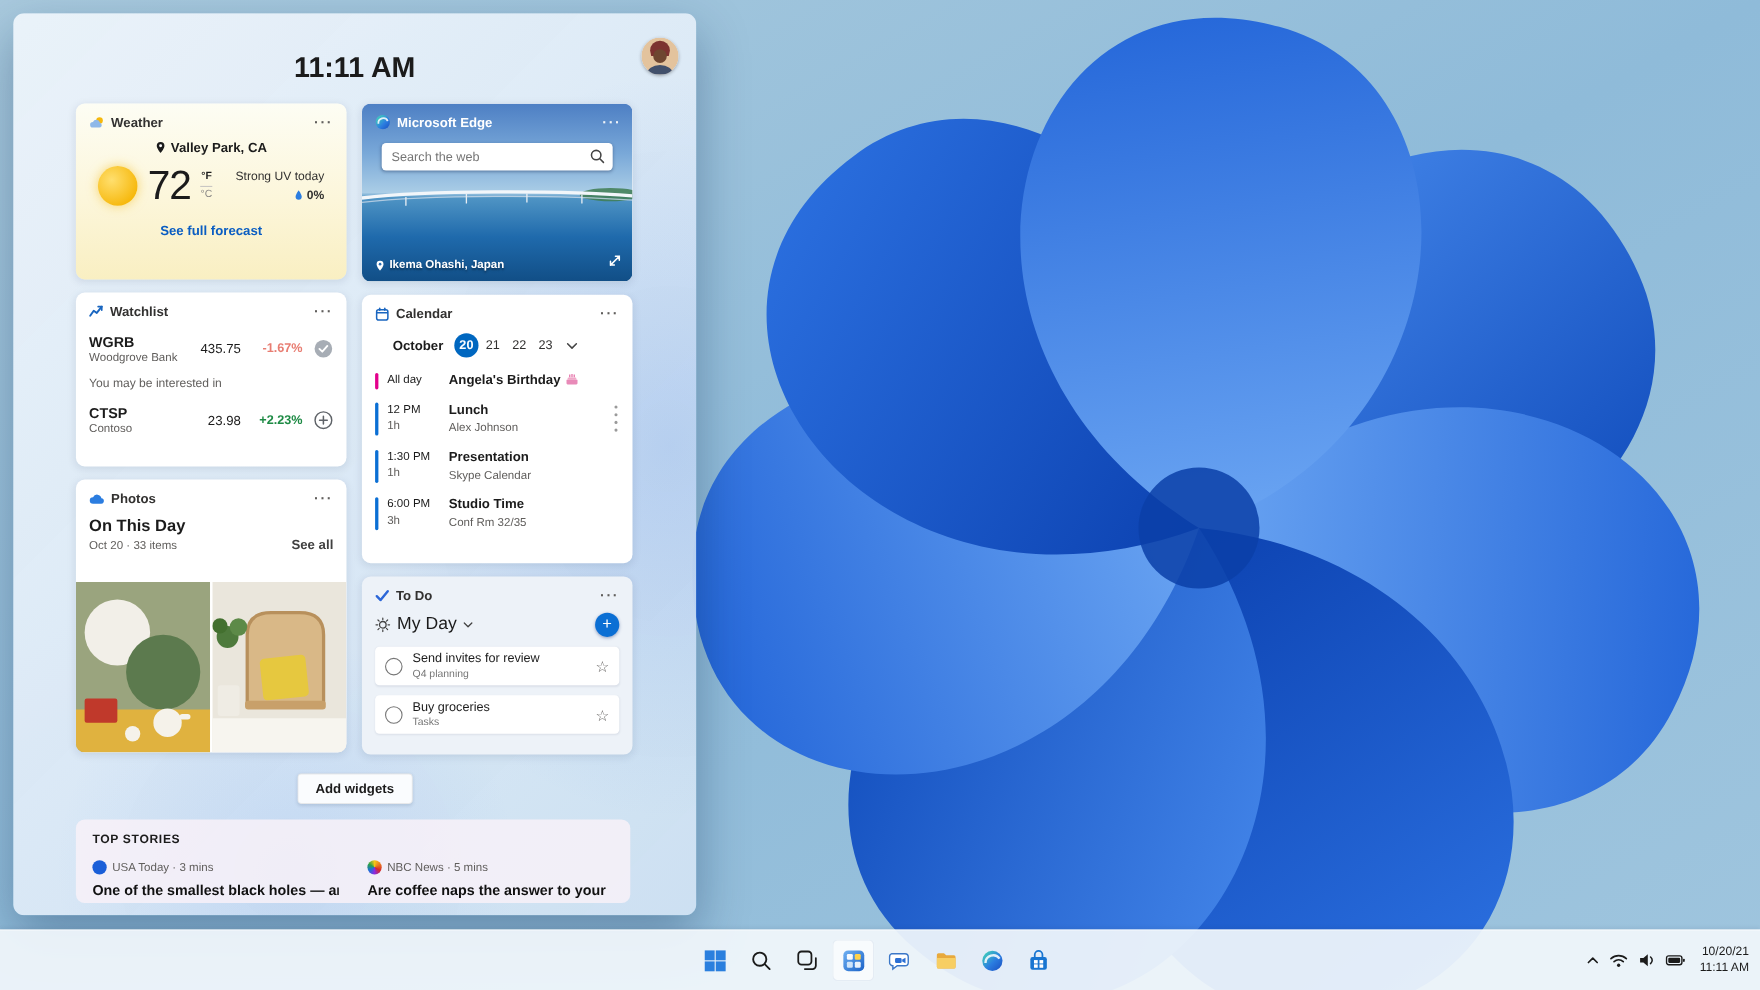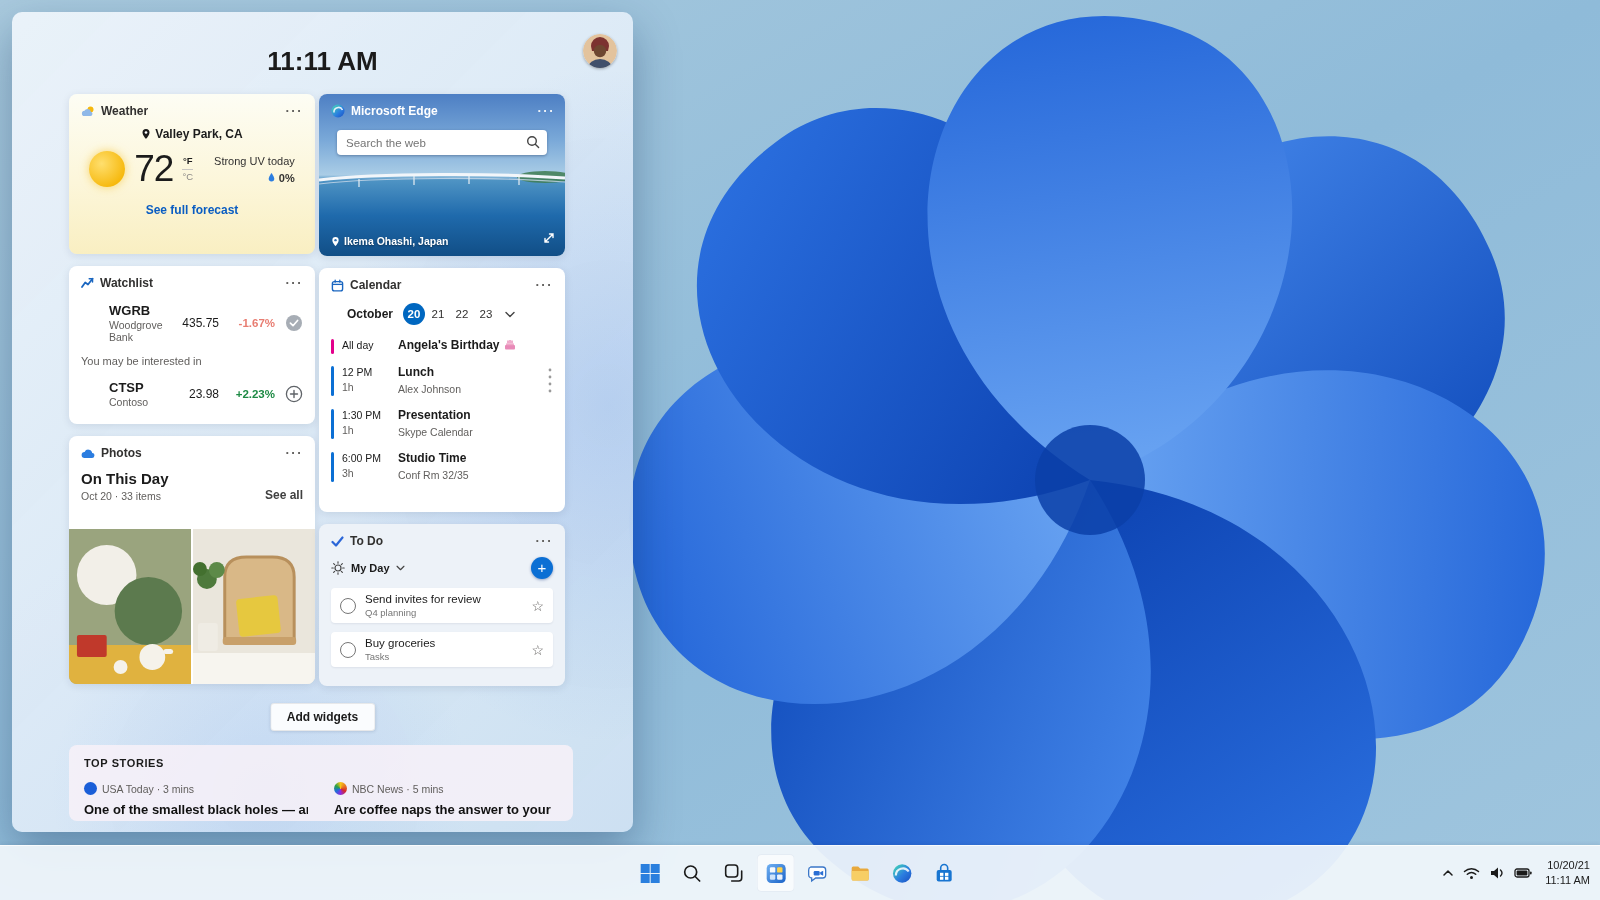--- a/index.html
+++ b/index.html
@@ -8,21 +8,21 @@
 
   
   .widgets-panel{position:absolute;left:12px;top:12px;width:621px;height:820px;border-radius:10px;overflow:hidden;
     background:
       radial-gradient(420px 520px at 96% 48%, rgba(70,125,220,.22), transparent 65%),
       radial-gradient(300px 300px at 40% 95%, rgba(90,140,225,.15), transparent 70%),
       linear-gradient(135deg, rgba(236,243,250,.97), rgba(208,226,243,.94));
     box-shadow:0 18px 45px rgba(10,40,80,.35);}
   .panel-time{position:absolute;top:34px;left:0;width:100%;text-align:center;font-size:26px;font-weight:700;color:#1b1b1b;}
   .panel-avatar{position:absolute;top:22px;right:16px;width:34px;height:34px;border-radius:50%;overflow:hidden;box-shadow:0 1px 3px rgba(0,0,0,.3);cursor:pointer;}
-  .cards{position:absolute;top:82px;left:57px;width:504px;display:flex;gap:4px;}
+  .cards{position:absolute;top:82px;left:57px;width:504px;display:flex;gap:14px;}
   .col{width:246px;display:flex;flex-direction:column;gap:12px;}
 
   .card{box-sizing:border-box;width:246px;background:#fff;border-radius:8px;box-shadow:0 2px 8px rgba(0,30,70,.10);padding:10px 12px;position:relative;cursor:pointer;}
   .card-head{display:flex;align-items:center;gap:6px;}
   .hicon{display:flex;align-items:center;}
   .htitle{font-size:12px;font-weight:700;color:#323130;}
   .dots{margin-left:auto;color:#605e5c;font-size:13px;font-weight:700;letter-spacing:1.5px;line-height:10px;cursor:pointer;}
   .card-head.light .htitle{color:#fff;}
   .card-head.light .dots{color:#f0f4f8;}
 
@@ -35,21 +35,21 @@
   .units{display:flex;flex-direction:column;align-items:center;font-size:9.5px;line-height:1.1;}
   .uf{color:#1b1b1b;font-weight:700;}
   .uc{color:#8a8886;border-top:1px solid #c9c7c3;margin-top:2px;padding-top:2px;}
   .w-right{display:flex;flex-direction:column;align-items:flex-end;margin-left:12px;font-size:11px;color:#323130;}
   .precip{display:flex;align-items:center;gap:3px;margin-top:5px;font-weight:700;}
   .w-link{margin-top:13px;text-align:center;font-size:12px;font-weight:700;color:#0a5dc2;cursor:pointer;}
 
   
   .watchlist-card{height:158px;}
   .stock-row{display:flex;align-items:center;margin-top:13px;gap:4px;}
-  .stock-id{flex:1;min-width:0;margin-left:28px;}
+  .stock-id{flex:1;min-width:0;}
   .sym{font-size:13px;font-weight:700;color:#1b1b1b;}
   .sname{font-size:10.5px;color:#605e5c;margin-top:1px;}
   .sprice{width:52px;text-align:right;font-size:12px;color:#1b1b1b;}
   .schange{width:52px;text-align:right;font-size:11.5px;font-weight:600;}
   .schange.down{color:#e87d72;}
   .schange.up{color:#1d8a44;}
   .sicon{margin-left:6px;display:flex;cursor:pointer;}
   .suggest{margin-top:12px;font-size:11px;color:#605e5c;}
 
   
@@ -86,21 +86,21 @@
   .etime{width:48px;flex:none;font-size:10.5px;color:#1b1b1b;line-height:1.45;}
   .edur{color:#605e5c;}
   .etext{flex:1;min-width:0;}
   .etitle{font-size:12px;font-weight:700;color:#1b1b1b;display:flex;align-items:center;gap:4px;}
   .esub{font-size:10.5px;color:#605e5c;margin-top:2px;}
   .ehandle{position:absolute;right:0;top:2px;}
 
   
   .todo-card{height:162px;background:#edf2f8;}
   .myday{display:flex;align-items:center;gap:6px;margin-top:9px;}
-  .myday-label{font-size:11px;font-weight:700;color:#1b1b1b;}
+  .myday-label{font-size:16px;font-weight:400;color:#1b1b1b;}
   .addtask{margin-left:auto;width:22px;height:22px;border-radius:50%;background:#0b6fd4;color:#fff;font-size:15px;line-height:21px;text-align:center;cursor:pointer;box-shadow:0 1px 3px rgba(0,40,120,.4);}
   .task{display:flex;align-items:center;gap:9px;background:#fff;border-radius:4px;padding:5px 9px;margin-top:9px;box-shadow:0 1px 2px rgba(0,30,70,.08);cursor:pointer;}
   .tcircle{width:14px;height:14px;border:1.6px solid #767676;border-radius:50%;flex:none;cursor:pointer;}
   .ttitle{font-size:11.5px;color:#1b1b1b;}
   .tsub{font-size:9.5px;color:#767676;margin-top:2px;}
   .tstar{margin-left:auto;color:#605e5c;font-size:14px;cursor:pointer;}
 
   
   .add-widgets{position:absolute;top:691px;left:50%;transform:translateX(-50%);background:rgba(255,255,255,.9);border:1px solid rgba(0,0,0,.08);border-radius:4px;font-size:12px;font-weight:700;color:#1b1b1b;padding:6px 16px;cursor:pointer;font-family:"Liberation Sans",sans-serif;box-shadow:0 1px 3px rgba(0,30,70,.12);}
   .stories{position:absolute;top:733px;left:57px;width:504px;height:76px;box-sizing:border-box;background:rgba(248,241,248,.85);border-radius:8px;padding:12px 15px;overflow:hidden;}

